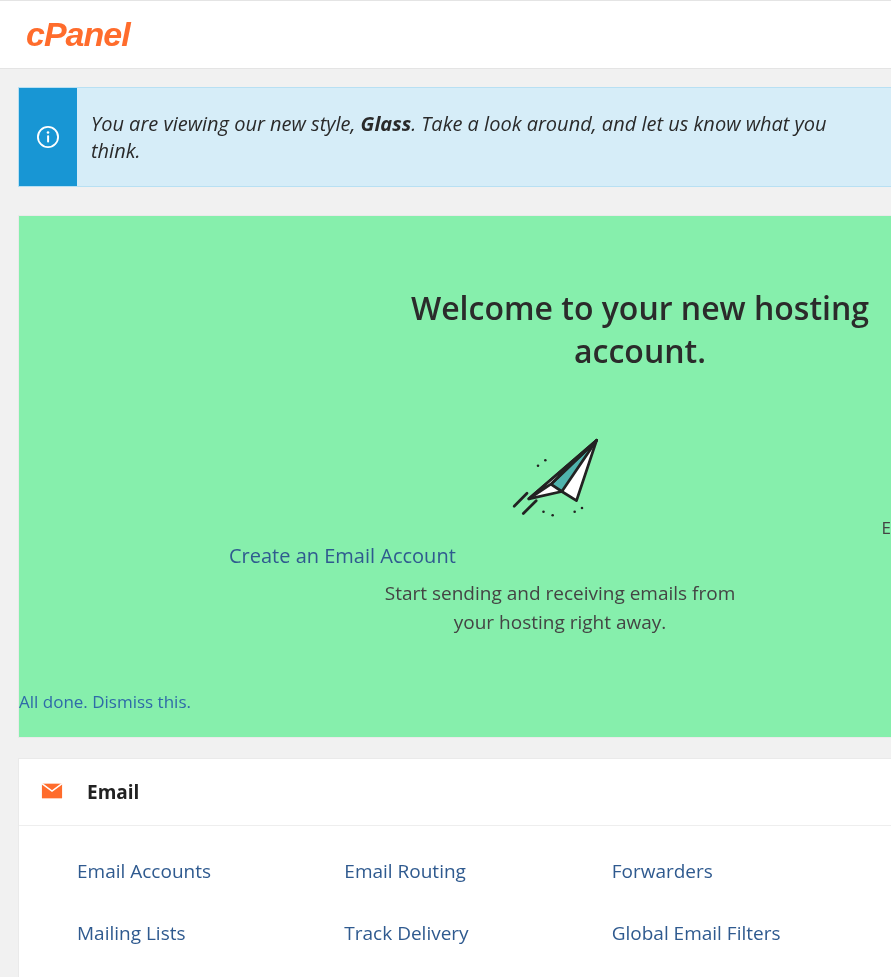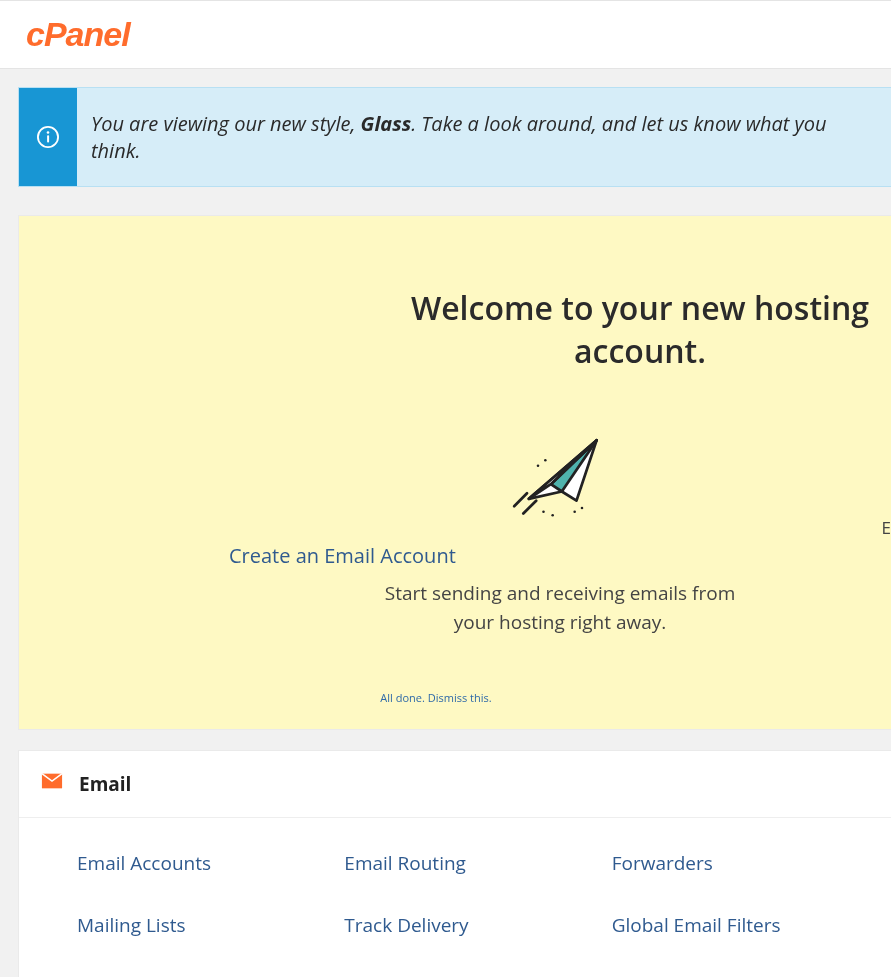--- a/index.html
+++ b/index.html
@@ -53,21 +53,21 @@
     padding: 22px 14px;
     font-size: 20px;
     color: #2a2a2a;
     font-style: italic;
   }
   .banner-text .bold { font-weight: 700; }
 
   
   .panel {
     margin: 28px 0 0 18px;
-    background: #fef9c3;
+    background: #86efac;
     border: 1px solid #eaeaea;
     border-right: none;
     padding: 70px 0 24px 0;
     position: relative;
   }
   .welcome-title {
     text-align: center;
     font-size: 32px;
     font-weight: 600;
     color: #2b2b2b;
@@ -95,38 +95,38 @@
     line-height: 1.55;
   }
   .side-frag {
     position: absolute;
     right: 0;
     top: 300px;
     font-size: 17px;
     color: #444;
   }
   .dismiss {
-    text-align: center;
+    text-align: left;
     padding-right: 38px;
     margin-top: 52px;
-    font-size: 11px;
+    font-size: 17px;
     color: #2f6aa8;
   }
 
   
   .section {
     margin: 20px 0 0 18px;
     background: #fff;
     border: 1px solid #eaeaea;
     border-right: none;
   }
   .section-head {
     display: flex;
-    align-items: center;
-    gap: 16px;
+    align-items: flex-end;
+    gap: 24px;
     padding: 20px 22px;
     border-bottom: 1px solid #eee;
   }
   .section-head svg { width: 22px; height: 18px; fill: #ff6c2c; }
   .section-head .title { font-size: 19px; font-weight: 700; color: #222; }
   .grid {
     display: grid;
     grid-template-columns: 1fr 1fr 1fr;
     column-gap: 10px;
     row-gap: 36px;

